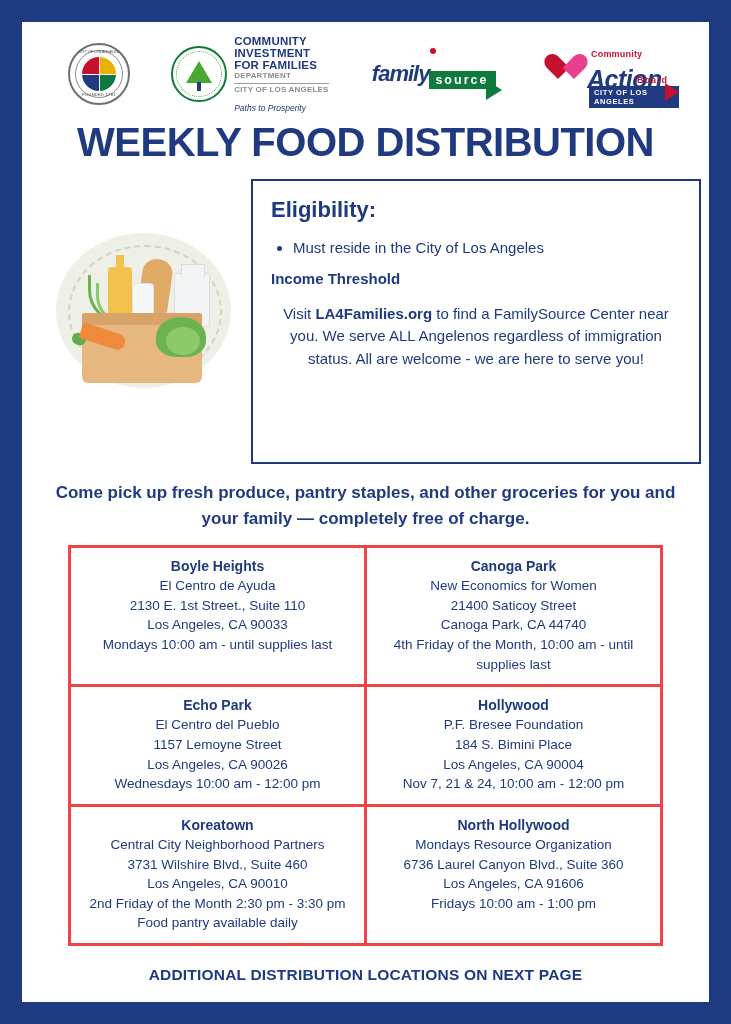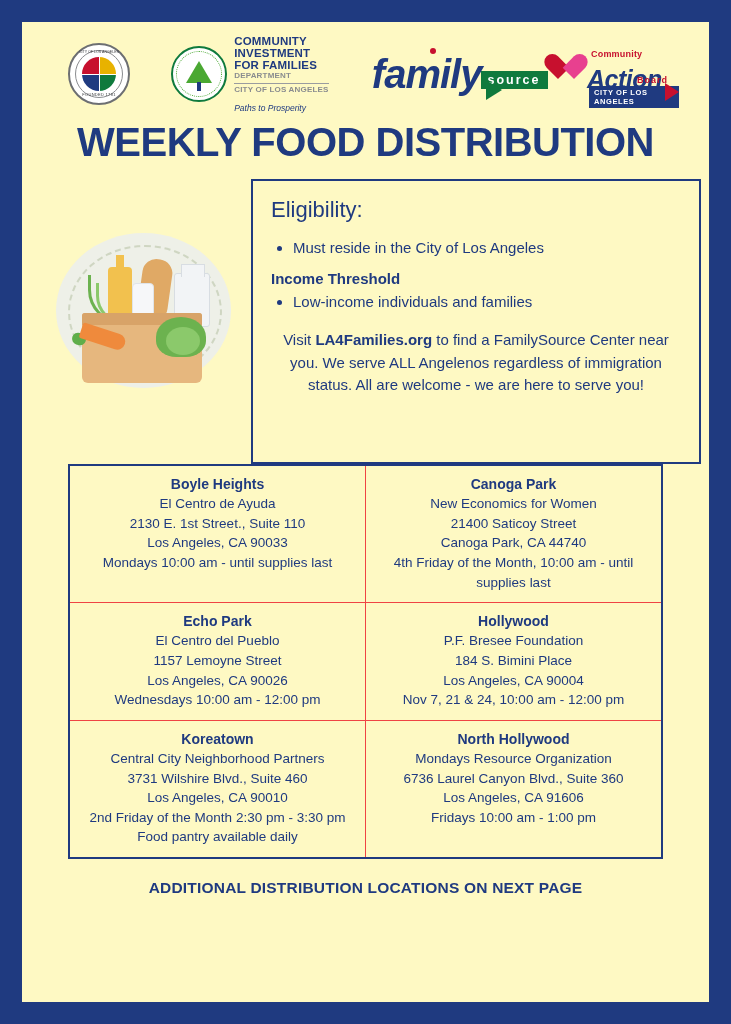--- a/index.html
+++ b/index.html
@@ -12,21 +12,21 @@
     background: #1f3a80;
     font-family: "Liberation Sans", sans-serif;
     overflow: hidden;
   }
   .page {
     position: absolute;
     left: 22px;
     top: 22px;
     width: 687px;
     height: 980px;
-    background: #fef9c3;
+    background: #ffffff;
   }
 
   
   .logo-row {
     display: flex;
     align-items: center;
     justify-content: space-between;
     padding: 16px 30px 4px 46px;
     box-sizing: border-box;
     height: 92px;
@@ -119,21 +119,21 @@
   .cifd-text .l1 { font-size: 11.5px; font-weight: bold; color:#1f3a80; letter-spacing:.2px;}
   .cifd-text .l2 { font-size: 11.5px; font-weight: bold; color:#1f3a80; letter-spacing:.2px;}
   .cifd-text .l3 { font-size: 11.5px; font-weight: bold; color:#1f3a80; letter-spacing:.2px;}
   .cifd-text .l4 { font-size: 8px; font-weight: bold; color:#8a8c8f; letter-spacing:.2px; margin-top:1px;}
   .cifd-text .l5 { font-size: 8.5px; font-style: italic; color:#1f3a80; margin-top:10px; }
   .cifd-text .rule { height:1px; background:#9a9c9f; margin:2px 0 2px 0; }
 
   
   .fsc { position: relative; width: 140px; height: 56px; }
   .fsc .fam {
-    font-size: 40px;
+    font-size: 22px;
     font-weight: bold;
     font-style: italic;
     color: #1f3a80;
     letter-spacing: -1px;
     line-height: 1;
     padding-left: 2px;
   }
   .fsc .src {
     margin-top: 12px;
     background: #0f7a3d;
@@ -350,21 +350,21 @@
     border: 2px solid #1f3a80;
     padding: 14px 18px 18px 18px;
     box-sizing: border-box;
     margin-top: 0;
     min-height: 285px;
   }
   .elig h2 {
     margin: 2px 0 14px 0;
     color: #1f3a80;
     font-size: 22px;
-    font-weight: normal;
+    font-weight: bold;
   }
   .elig h3 {
     margin: 10px 0 4px 0;
     color: #1f3a80;
     font-size: 15px;
     font-weight: bold;
   }
   .elig ul {
     margin: 0 0 2px 0;
     padding-left: 22px;
@@ -395,21 +395,21 @@
 
   
   .table {
     margin: 0 46px;
     border: 2px solid #1f3a80;
     border-collapse: collapse;
     width: calc(100% - 92px);
     box-sizing: border-box;
   }
   .table td {
-    border: 1px solid #ef4444;
+    border: 3px solid #ef4444;
     width: 50%;
     padding: 8px 6px 10px 6px;
     text-align: center;
     color: #1f3a80;
     font-size: 13.5px;
     line-height: 1.45;
     vertical-align: top;
   }
   .table .cname {
     font-weight: bold;
@@ -508,30 +508,28 @@
     </div>
 
     <div class="elig">
       <h2>Eligibility:</h2>
 
       <ul>
         <li>Must reside in the City of Los Angeles</li>
       </ul>
 
       <h3>Income Threshold</h3>
-      <ul>
-        <li>Low-income individuals and families</li>
-      </ul>
 
       <div class="visit">
         <span>Visit </span><b>LA4Families.org</b><span> to find a FamilySource Center near you. We serve ALL Angelenos regardless of immigration status. All are welcome - we are here to serve you!</span>
       </div>
     </div>
   </div>
 
+  <div class="lead">Come pick up fresh produce, pantry staples, and other groceries for you and your family — completely free of charge.</div>
 
   <table class="table">
     <tbody>
         <tr>
       <td>
         <span class="cname">Boyle Heights</span>
         <span class="corg">El Centro de Ayuda</span>
         <span class="cline">2130 E. 1st Street., Suite 110</span>
         <span class="cline">Los Angeles, CA 90033</span>
         <span class="cline">Mondays 10:00 am - until supplies last</span>

